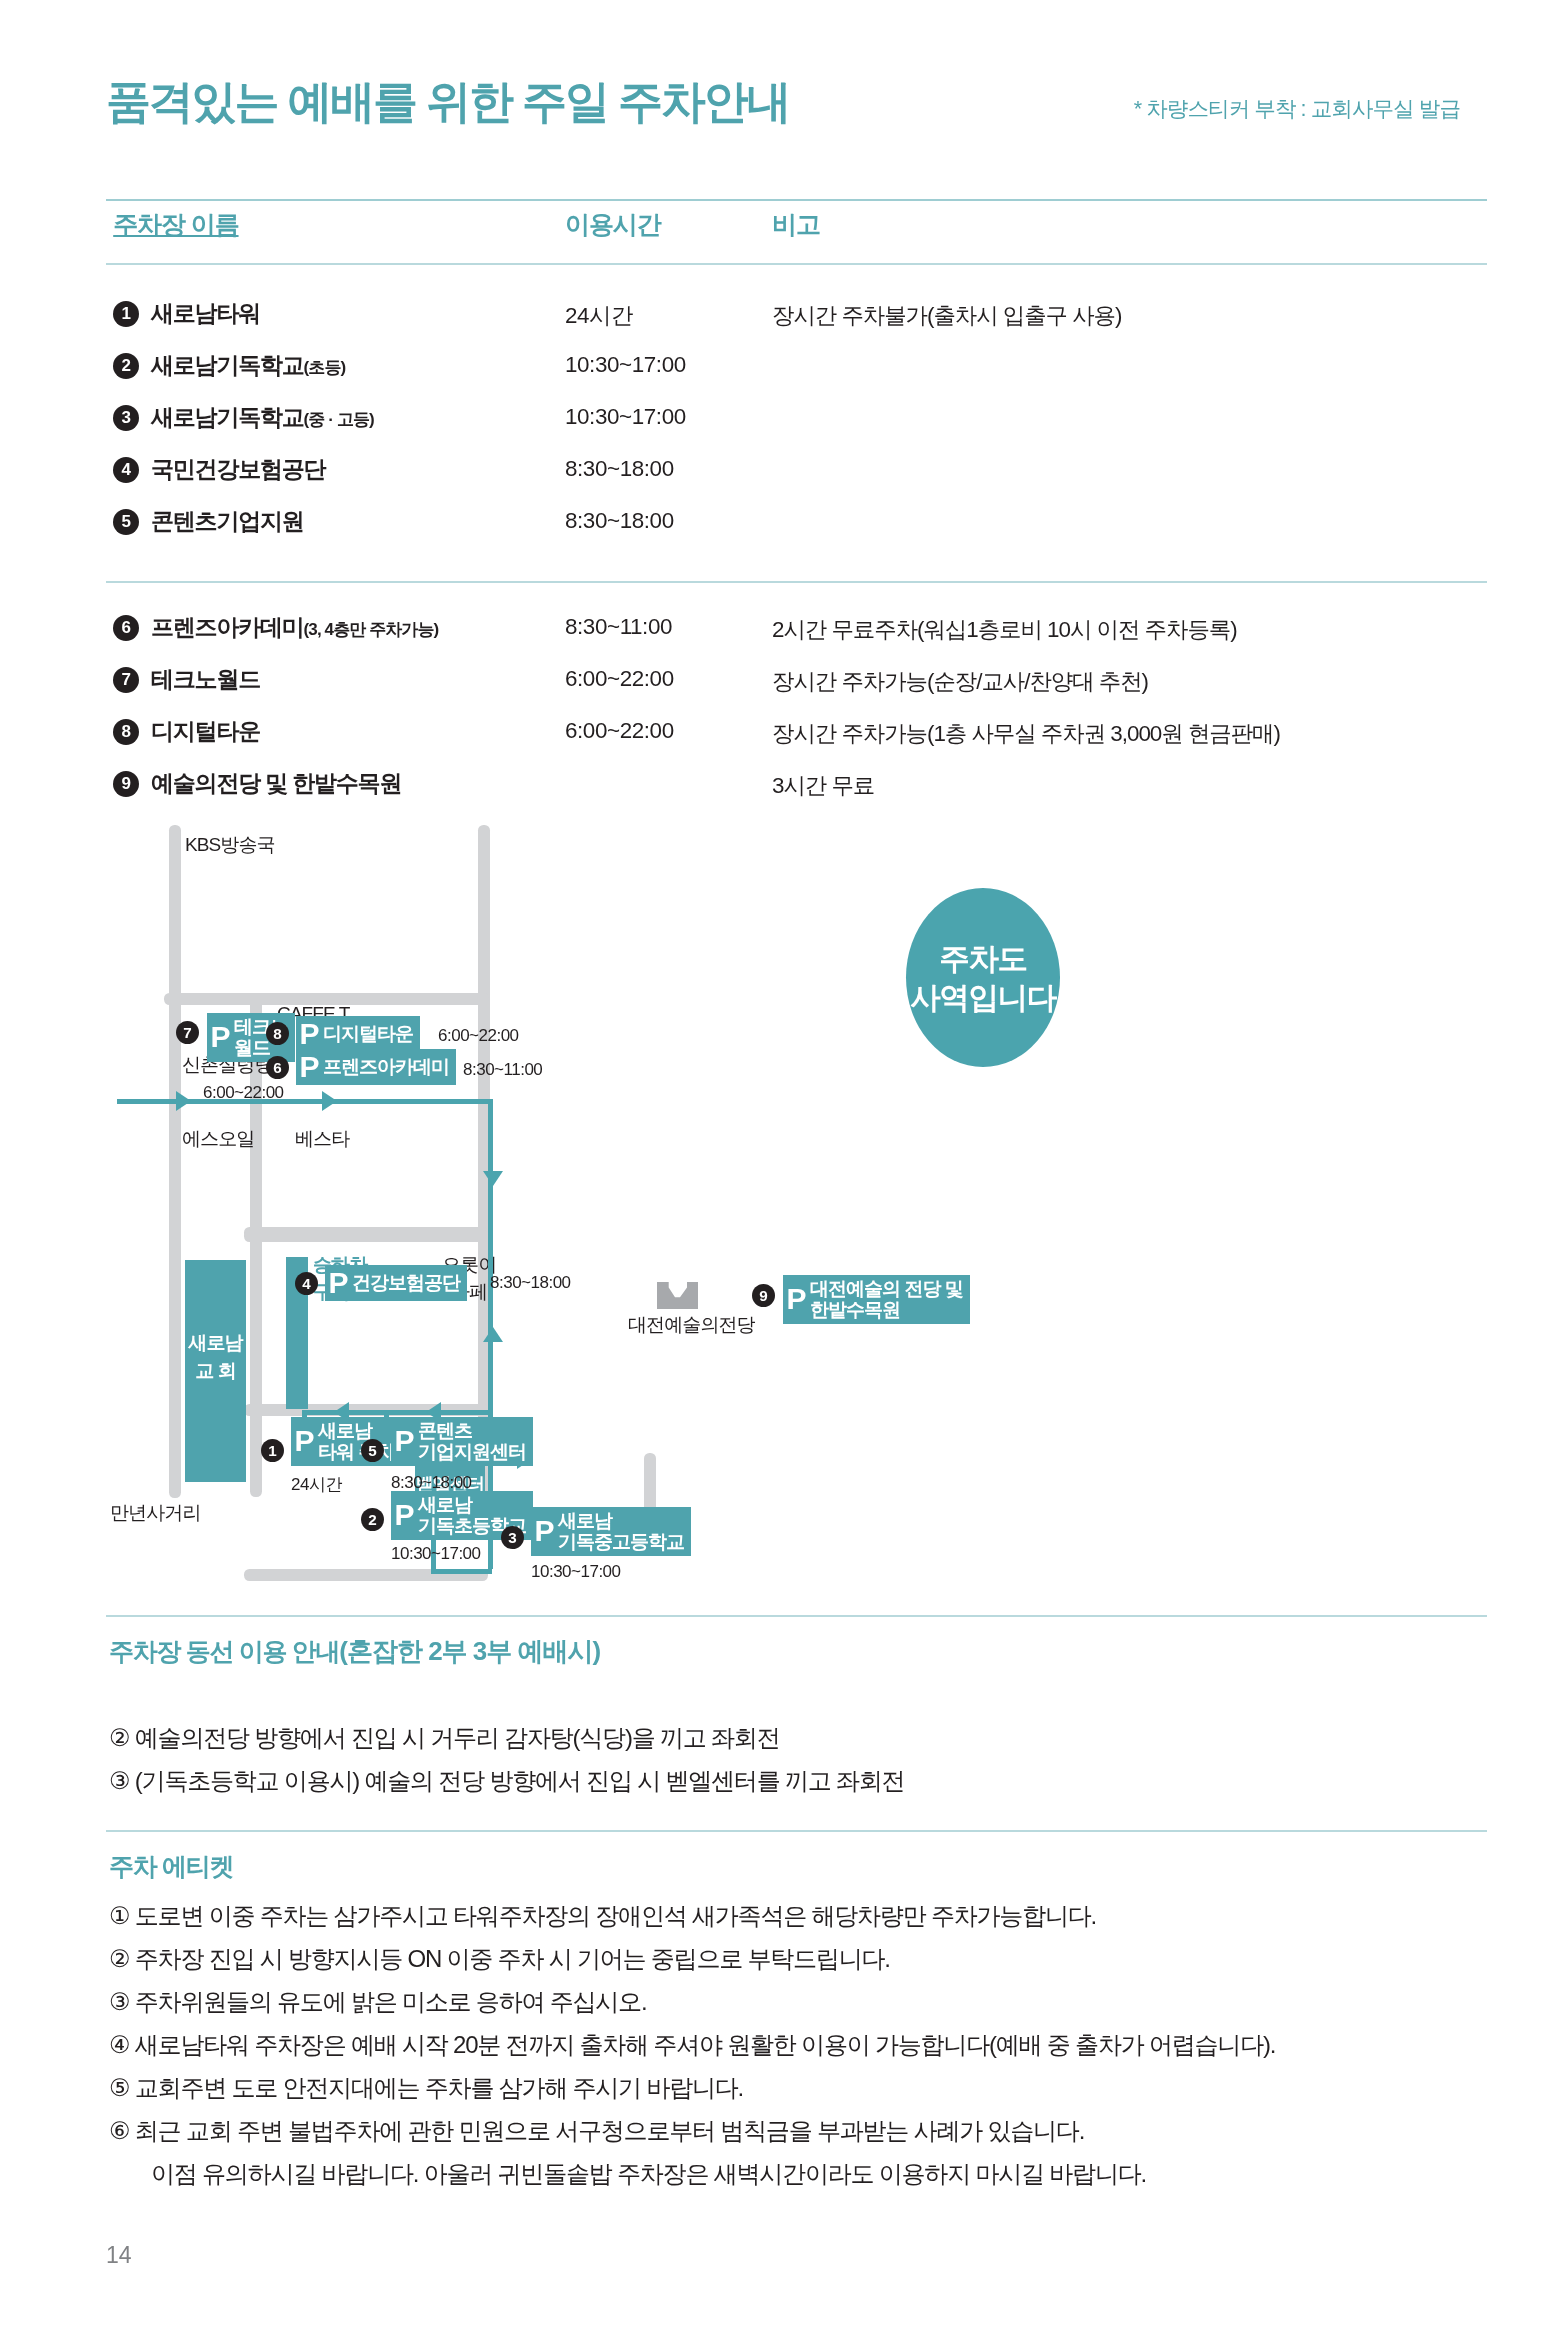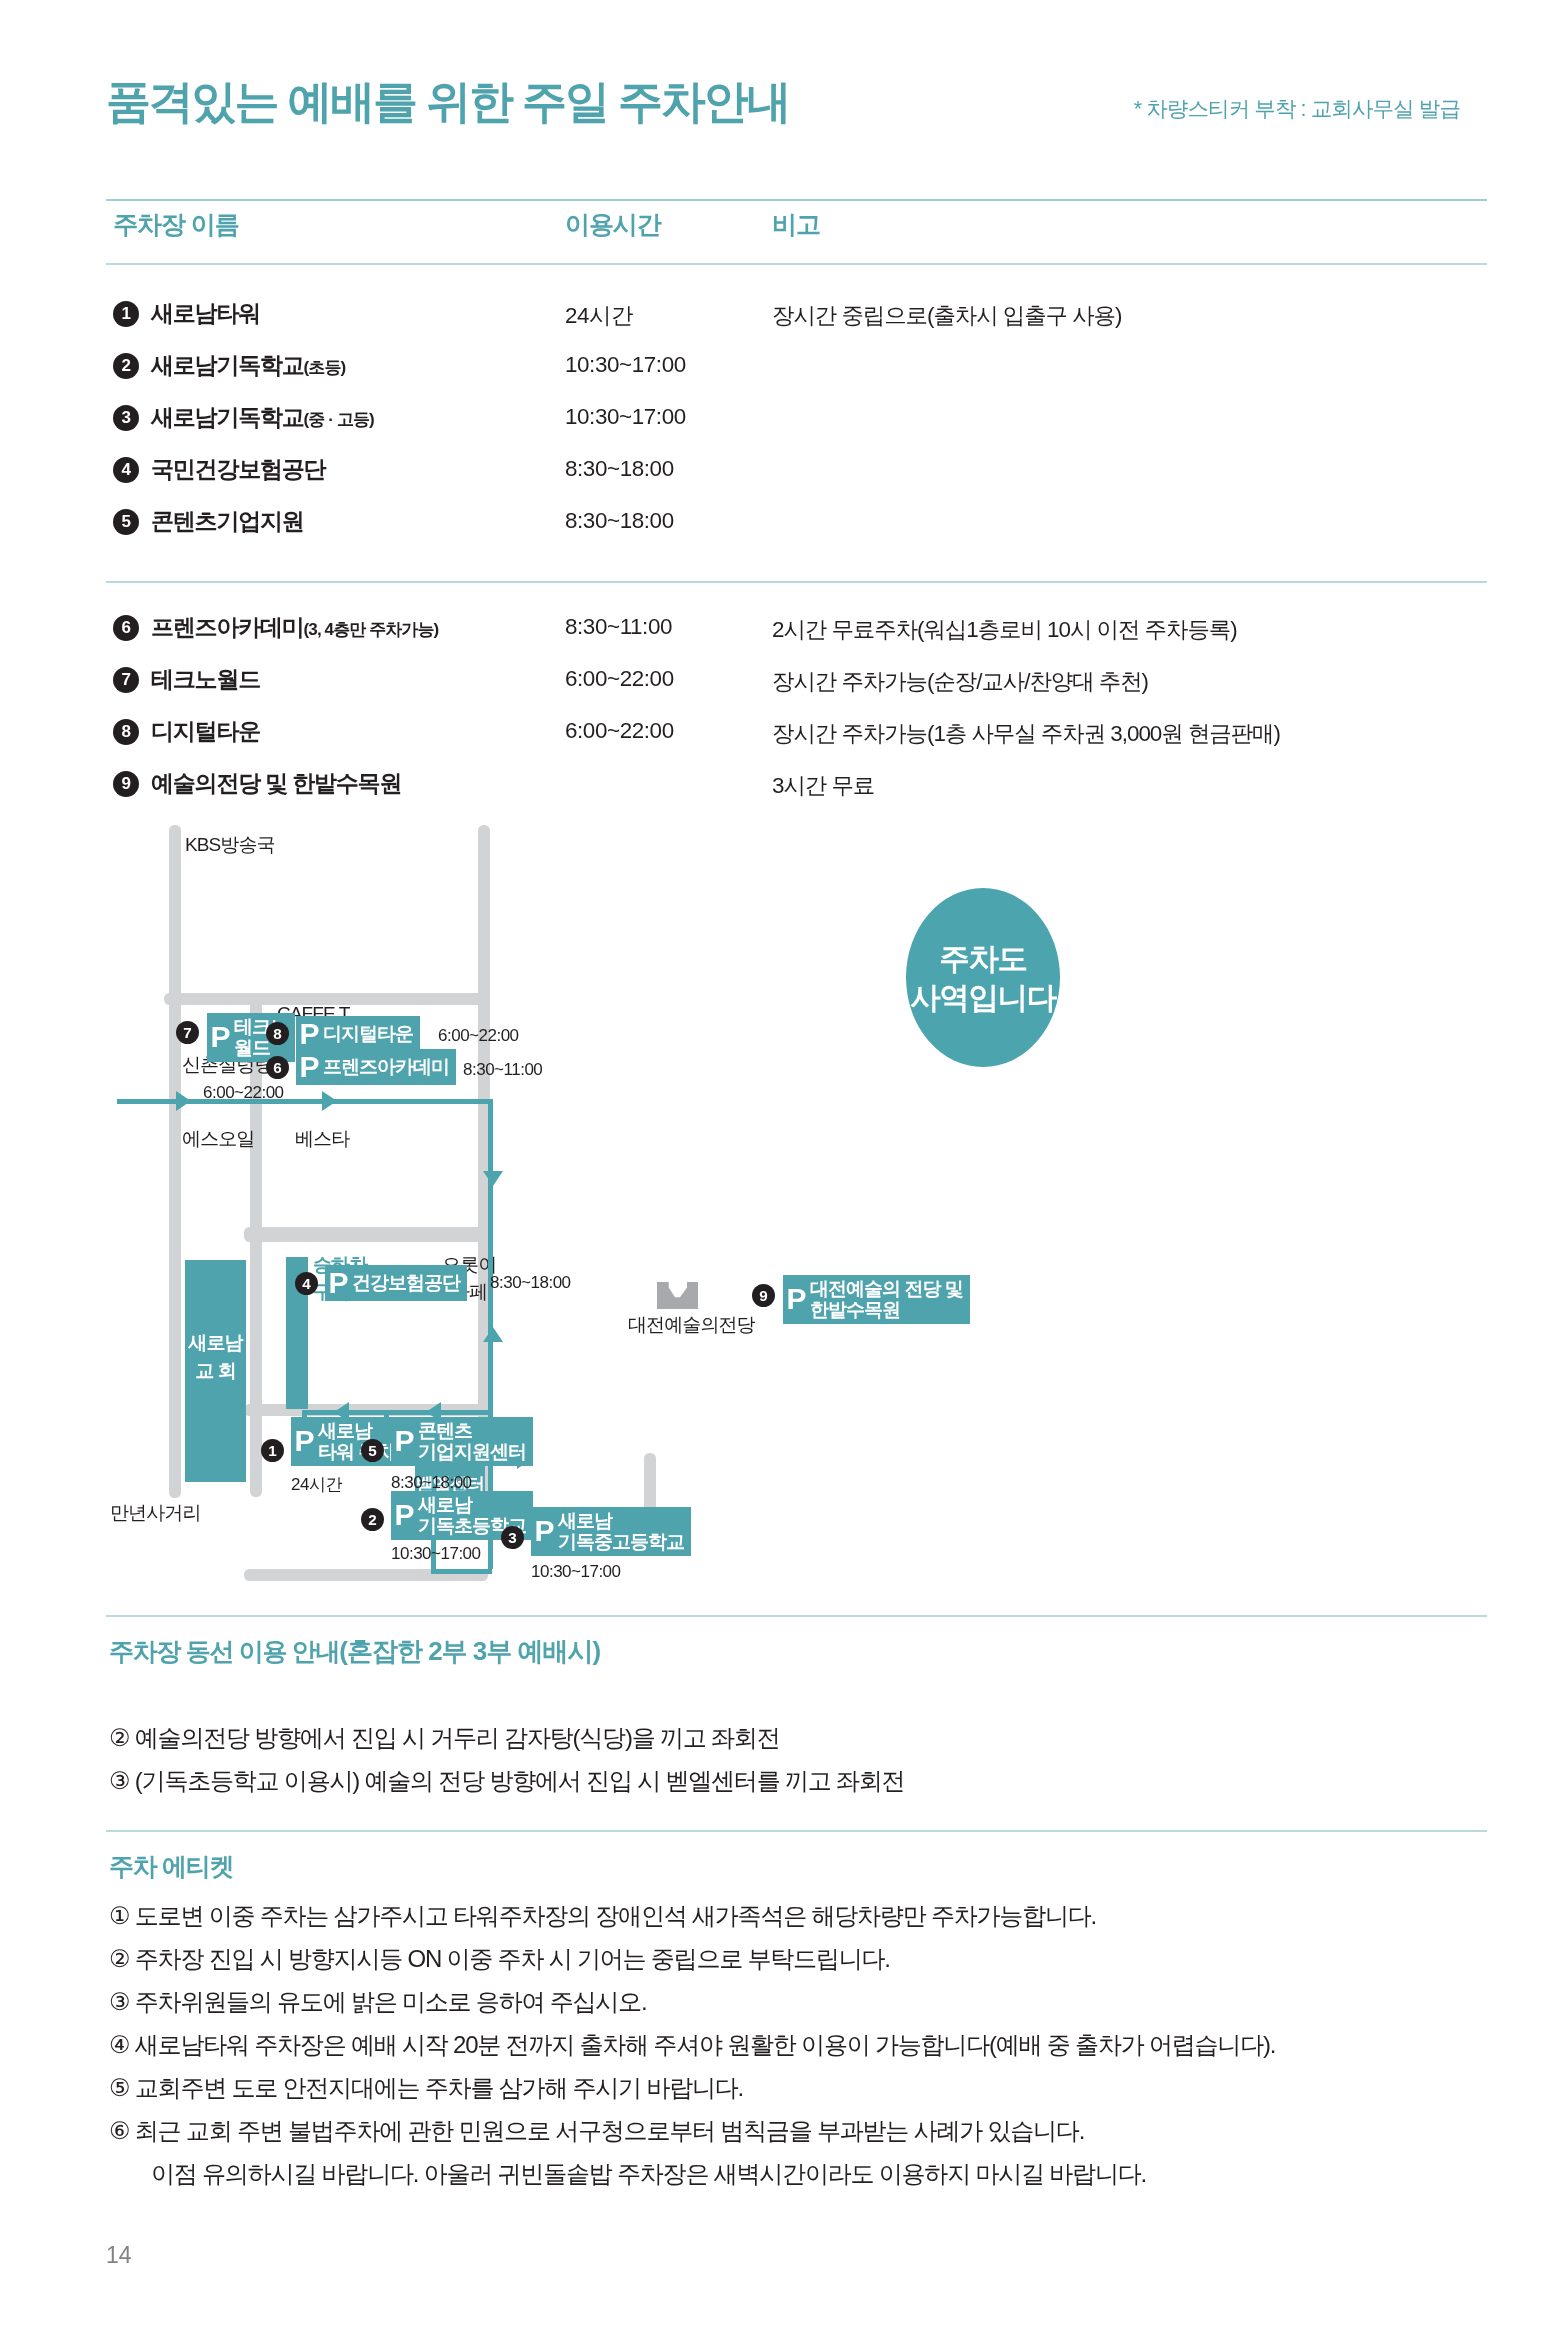--- a/index.html
+++ b/index.html
@@ -21,21 +21,21 @@
     position:absolute;right:27px;top:10.8px;
     font-size:21.5px;font-weight:normal;color:#4fa3ad;letter-spacing:-0.9px;
     white-space:nowrap;
   }
 
   
   .rule{position:absolute;left:106px;right:81px;height:1.8px;background:#9ecdd2;}
   .rule.thin{background:#b9d9dd;height:1.8px;}
   .thead{position:absolute;left:106px;top:208px;height:41px;width:1381px;}
   .th{position:absolute;top:0;font-size:25px;font-weight:bold;color:#4fa3ad;letter-spacing:-1.1px;white-space:nowrap;}
-  .th.c1{left:7.2px;}
+  .th.c1{left:7.2px;text-decoration:underline;}
   .th.c2{left:459px;}
   .th.c3{left:666px;}
 
   .tbody{position:absolute;left:106px;width:1399px;}
   .trow{position:relative;height:52px;}
   .num{
     position:absolute;left:7.2px;top:5.4px;
     width:26px;height:26px;border-radius:50%;
     background:#231f20;color:#ffffff;
     font-size:17px;font-weight:bold;line-height:26px;text-align:center;
@@ -112,21 +112,21 @@
     <div class="th c2">이용시간</div>
     <div class="th c3">비고</div>
   </div>
   <div class="rule thin" style="top:263px"></div>
 
   <div class="tbody" style="top:296px">
     <div class="trow">
       <div class="num">1</div>
       <div class="c-name"><span>새로남타워</span><span class="sub"></span></div>
       <div class="c-time">24시간</div>
-      <div class="c-note">장시간 중립으로(출차시 입출구 사용)</div>
+      <div class="c-note">장시간 주차불가(출차시 입출구 사용)</div>
     </div>
     <div class="trow">
       <div class="num">2</div>
       <div class="c-name"><span>새로남기독학교</span><span class="sub">(초등)</span></div>
       <div class="c-time">10:30~17:00</div>
       <div class="c-note"></div>
     </div>
     <div class="trow">
       <div class="num">3</div>
       <div class="c-name"><span>새로남기독학교</span><span class="sub">(중 · 고등)</span></div>

